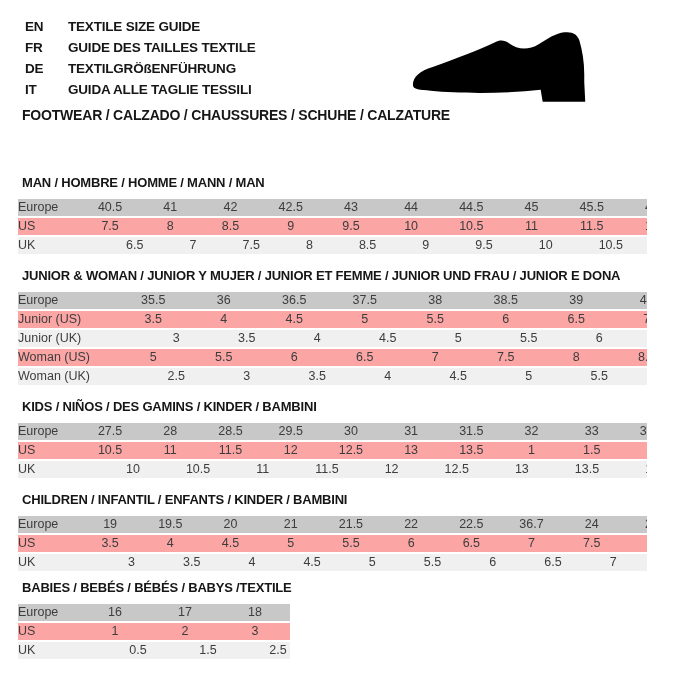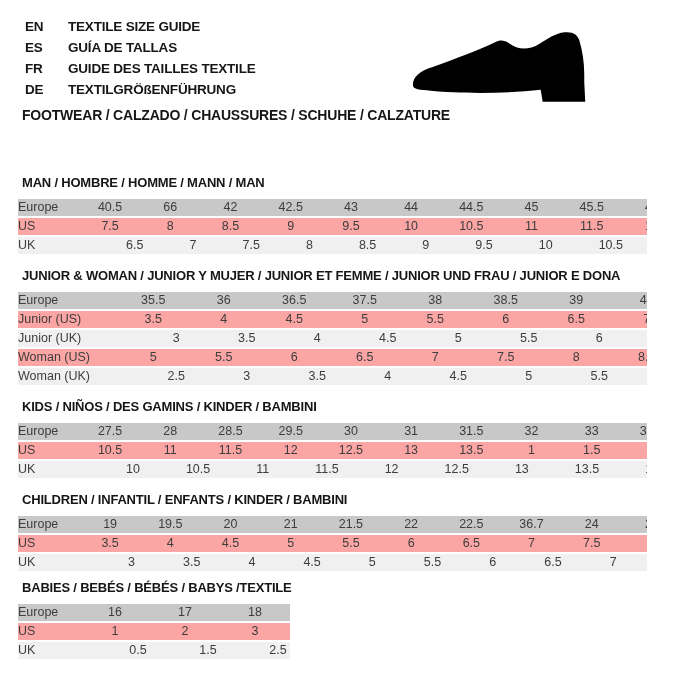--- a/index.html
+++ b/index.html
@@ -100,30 +100,30 @@
 <body>
 
 <div class="page">
 
   <div class="lang-block">
     <div class="lang-row">
       <span class="lang-code">EN</span>
       <span class="lang-title">TEXTILE SIZE GUIDE</span>
     </div>
     <div class="lang-row">
-      <span class="lang-code">ES</span>
-      <span class="lang-title">GUÍA DE TALLAS</span>
-    </div>
-    <div class="lang-row">
       <span class="lang-code">FR</span>
       <span class="lang-title">GUIDE DES TAILLES TEXTILE</span>
     </div>
     <div class="lang-row">
       <span class="lang-code">DE</span>
       <span class="lang-title">TEXTILGRÖßENFÜHRUNG</span>
+    </div>
+    <div class="lang-row">
+      <span class="lang-code">IT</span>
+      <span class="lang-title">GUIDA ALLE TAGLIE TESSILI</span>
     </div>
   </div>
 
   <div class="category-line">FOOTWEAR / CALZADO / CHAUSSURES / SCHUHE / CALZATURE</div>
 
   <div class="shoe-wrap">
     <svg viewBox="0 0 210 80" xmlns="http://www.w3.org/2000/svg" aria-hidden="true">
       <path fill="#000000" d="
         M10,54
         C10,46 17,40 30,36
@@ -143,21 +143,21 @@
     </svg>
   </div>
 
   <div class="tables-root" id="tables-root">
       <div class="section section-0">
         <div class="section-title">MAN / HOMBRE / HOMME / MANN / MAN</div>
         <div class="tbl">
           <div class="row row-header">
             <span class="cell label">Europe</span>
             <span class="cell val">40.5</span>
-            <span class="cell val">66</span>
+            <span class="cell val">41</span>
             <span class="cell val">42</span>
             <span class="cell val">42.5</span>
             <span class="cell val">43</span>
             <span class="cell val">44</span>
             <span class="cell val">44.5</span>
             <span class="cell val">45</span>
             <span class="cell val">45.5</span>
             <span class="cell val">46</span>
           </div>
           <div class="row row-plain">

